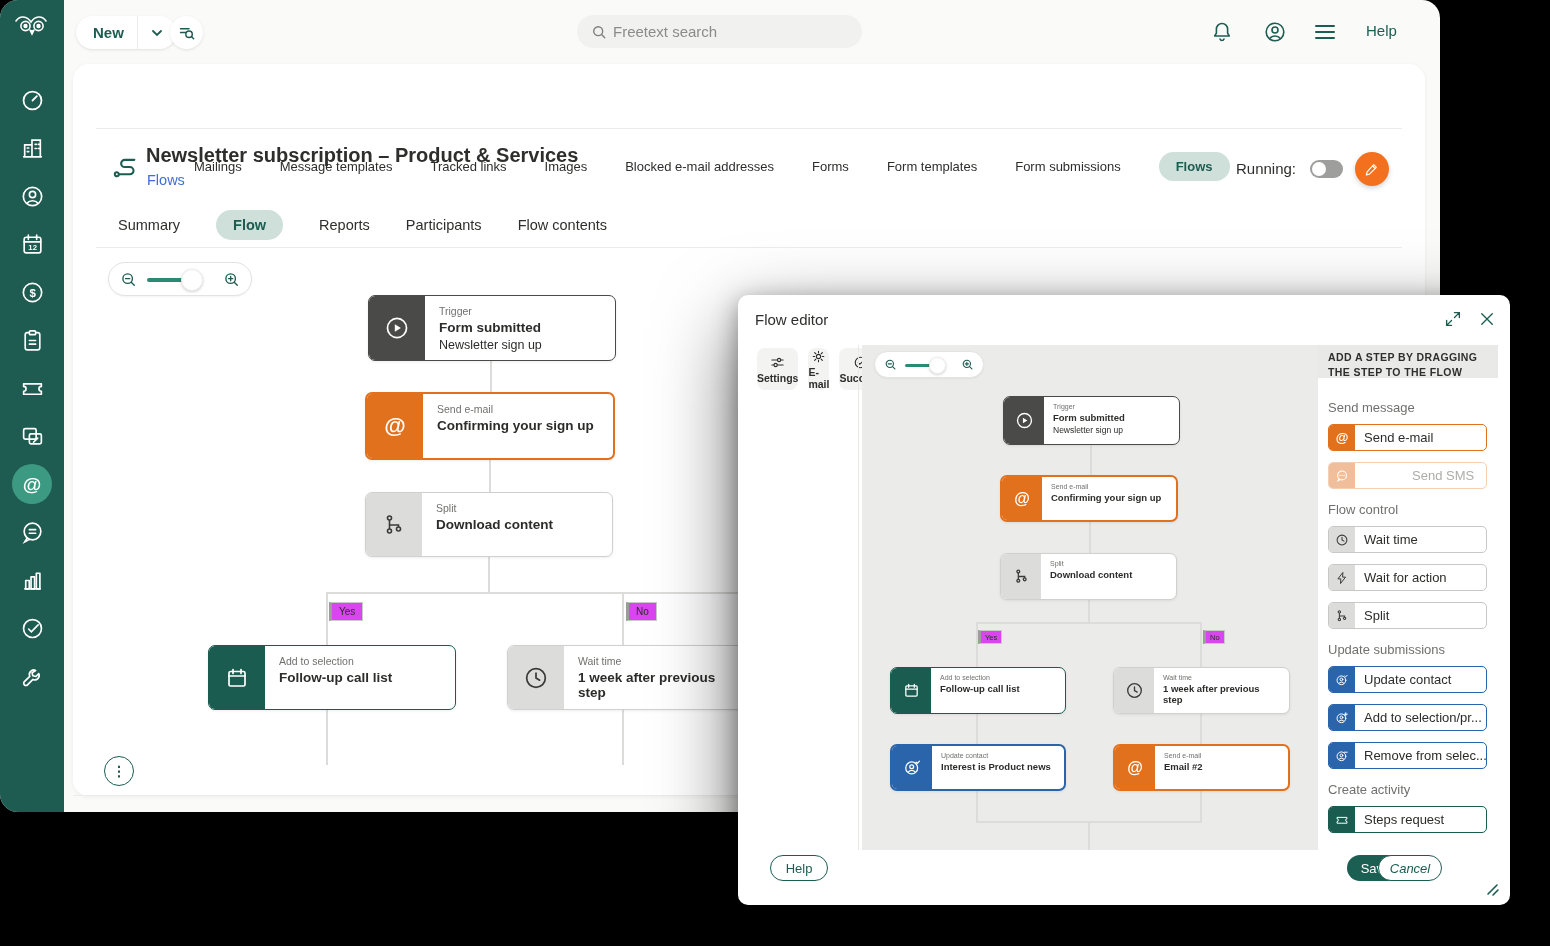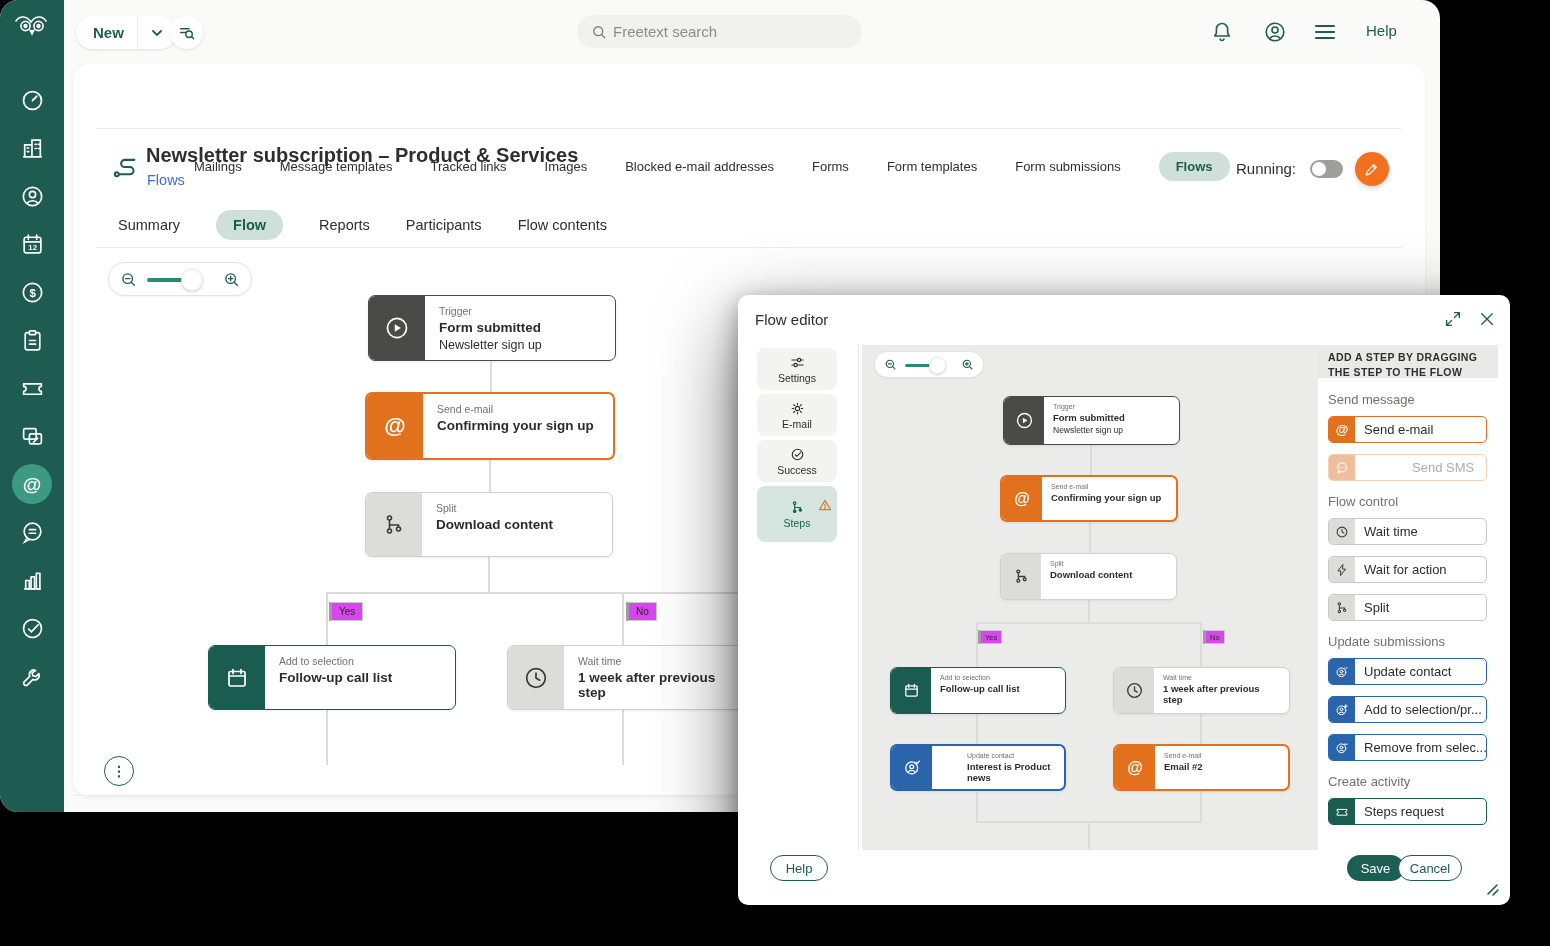--- a/index.html
+++ b/index.html
@@ -51,45 +51,45 @@
   .node{position:absolute;display:flex;background:#fff;border:1.5px solid;border-radius:7px;overflow:hidden;box-shadow:0 1px 3px rgba(0,0,0,.07);cursor:pointer;}
   .nicon{flex:0 0 56px;display:flex;align-items:center;justify-content:center;color:#fff;}
   .ntext{display:flex;flex-direction:column;justify-content:flex-start;padding:9px 14px;gap:3px;}
   .ntype{font-size:10.5px;color:#70706E;}
   .ntitle{font-size:13.5px;font-weight:700;color:#2C2C2A;}
   .nsub{font-size:12.5px;color:#2C2C2A;}
   .v-dark{border-color:#4A4A48;} .v-dark .nicon{background:#4A4A48;}
   .v-orange{border-color:#E2711D;border-width:2px;} .v-orange .nicon{background:#E2711D;}
   .v-gray{border-color:#D0D0CE;} .v-gray .nicon{background:#DCDCDA;color:#3A3A38;}
   .v-green{border-color:#1A5C50;} .v-green .nicon{background:#1A5C50;}
-  .v-blue{border-color:#2A65AB;border-width:2px;gap:26px;} .v-blue .nicon{background:#2A65AB;}
+  .v-blue{border-color:#2A65AB;border-width:2px;} .v-blue .nicon{background:#2A65AB;}
   .node.sm .nicon{flex:0 0 40px;}
   .node.sm .ntext{padding:6px 9px;gap:2px;}
   .node.sm .ntype{font-size:7px;}
   .node.sm .ntitle{font-size:9.5px;}
   .node.sm .nsub{font-size:8.5px;}
   .line{position:absolute;background:#DCDCDA;}
   .blabel{position:absolute;background:#d946ef;border:1px solid #C9C9C7;border-left:3px solid #9C9C9A;font-size:10px;color:#2C2C2A;display:flex;align-items:center;padding:0 7px;}
   .blabel.sm{font-size:7.5px;padding:0 4px;}
   .morebtn{position:absolute;left:104px;top:756px;width:30px;height:30px;border-radius:50%;border:1.5px solid #1D5C50;color:#1D5C50;display:flex;align-items:center;justify-content:center;font-size:14px;font-weight:700;cursor:pointer;background:#fff;}
 
   
   .modal{position:absolute;left:738px;top:295px;width:772px;height:610px;background:#fff;border-radius:10px;box-shadow:0 30px 80px rgba(0,0,0,.6),0 6px 24px rgba(0,0,0,.35);z-index:5;}
   .m-title{position:absolute;left:17px;top:16px;font-size:15px;color:#2E2E2C;}
   .m-ic{position:absolute;color:#1D5C50;cursor:pointer;}
-  .m-side{position:absolute;left:19px;top:53px;width:80px;display:flex;flex-direction:column;gap:4px;}
+  .m-side{position:absolute;left:19px;top:53px;width:80px;display:flex;flex-direction:row;gap:10px;font-weight:bold;}
   .m-sbtn{height:42px;background:#F3F3F1;border-radius:8px;display:flex;flex-direction:column;align-items:center;justify-content:center;gap:2px;font-size:10.5px;color:#2E2E2C;cursor:pointer;position:relative;}
   .m-sbtn svg{width:15px;height:15px;color:#2E2E2C;}
   .m-sbtn.active{background:#D6E5E0;color:#17604F;}
   .m-sbtn.active svg{color:#17604F;}
   .m-vdiv{position:absolute;left:120px;top:50px;width:1px;height:505px;background:#E8E8E6;}
   .m-canvas{position:absolute;left:124px;top:50px;width:456px;height:505px;background:#EBEBE9;overflow:hidden;}
   .m-panel{position:absolute;left:580px;top:50px;width:180px;height:505px;background:#fff;overflow:hidden;}
   .m-panel .phead{background:#E9E9E7;padding:5px 10px;font-size:10.5px;font-weight:700;color:#2E2E2C;line-height:1.45;letter-spacing:.4px;height:33px;}
-  .pbody{padding:1px 11px 0 10px;}
+  .pbody{padding:9px 11px 0 10px;}
   .psec{font-size:13px;color:#70706E;margin:13px 0 9px;}
   .pitem{display:flex;height:27px;border:1.5px solid;border-radius:5px;background:#fff;overflow:hidden;margin-bottom:11px;cursor:grab;}
   .picon{width:26px;flex:none;display:flex;align-items:center;justify-content:center;color:#fff;}
   .picon svg{width:14px;height:14px;}
   .plabel{flex:1;display:flex;align-items:center;padding-left:9px;font-size:13px;color:#2C2C2A;white-space:nowrap;overflow:hidden;}
   .pi-orange{border-color:#E2711D;} .pi-orange .picon{background:#E2711D;}
   .pi-sms{border-color:#F3CFB4;} .pi-sms .picon{background:#F0BE9A;} .pi-sms .plabel{color:#ADADAB;margin-left:48px;}
   .pi-gray{border-color:#C8C8C6;} .pi-gray .picon{background:#DCDCDA;color:#3A3A38;}
   .pi-blue{border-color:#2A65AB;} .pi-blue .picon{background:#2A65AB;}
   .pi-green{border-color:#1A5C50;} .pi-green .picon{background:#1A5C50;}
@@ -659,20 +659,20 @@
                 <path d="M3.5 7.5h17V10a2.3 2.3 0 0 0 0 4.6v2.9h-17V14.6A2.3 2.3 0 0 0 3.5 10z"></path>
               </svg>
           </span>
           <span class="plabel">Steps request</span>
         </div>
       </div>
     </div>
 
     <div class="m-foot-btn outline-teal" style="left:32px;top:560px;width:58px;">Help</div>
     <div class="m-foot-btn solid-teal" style="left:609px;top:560px;width:57px;">Save</div>
-    <div class="m-foot-btn outline-teal" style="left:660px;top:560px;width:64px;">Cancel</div>
+    <div class="m-foot-btn outline-teal" style="left:640px;top:560px;width:64px;font-style:italic;">Cancel</div>
     <div class="abs" style="left:746px;top:586px;color:#1D5C50;">
       <svg width="16" height="16" viewBox="0 0 16 16" fill="none" stroke="currentColor" stroke-width="1.6" stroke-linecap="round">
           <path d="M13 4L4 13M14 9l-5 5"></path>
         </svg>
     </div>
   </div>
 </div>
 
 </body></html>

